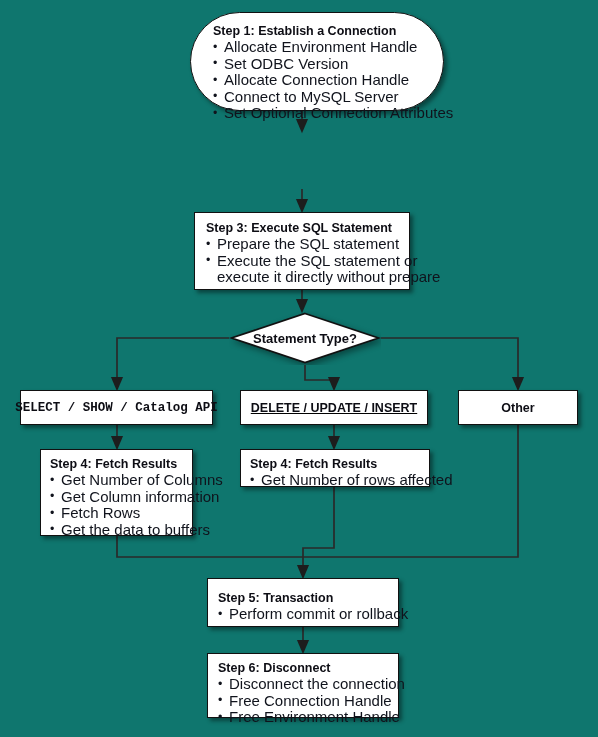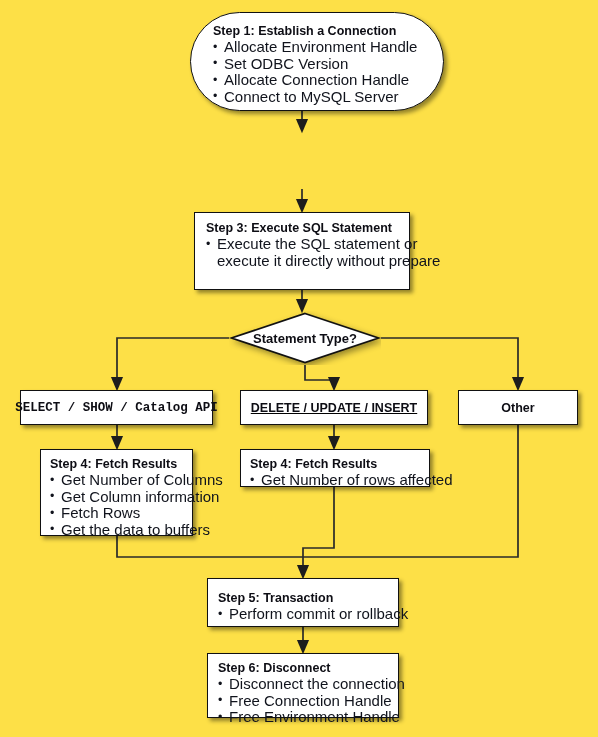--- a/index.html
+++ b/index.html
@@ -4,21 +4,21 @@
 <style>
   html, body {
     margin: 0;
     padding: 0;
     background: #ffffff;
   }
   #canvas {
     position: relative;
     width: 598px;
     height: 737px;
-    background: #fde047;
+    background: #0f766e;
     font-family: "Liberation Sans", sans-serif;
     overflow: hidden;
   }
   #connectors {
     position: absolute;
     left: 0;
     top: 0;
     width: 598px;
     height: 737px;
   }
@@ -225,27 +225,29 @@
     </g>
   </svg>
 
   <div class="node" id="step1">
     <div class="node-title">Step 1: Establish a Connection</div>
     <ul>
       <li>Allocate Environment Handle</li>
       <li>Set ODBC Version</li>
       <li>Allocate Connection Handle</li>
       <li>Connect to MySQL Server</li>
+      <li>Set Optional Connection Attributes</li>
     </ul>
   </div>
 
 
   <div class="node" id="step3">
     <div class="node-title">Step 3: Execute SQL Statement</div>
     <ul>
+      <li>Prepare the SQL statement</li>
       <li>
         <span>Execute the SQL statement or</span>
         <span class="cont">execute it directly without prepare</span>
       </li>
     </ul>
   </div>
 
   <div id="decision">
     <svg width="152" height="54" viewBox="0 0 152 54" xmlns="http://www.w3.org/2000/svg">
       <polygon points="76,2.5 149.5,27 76,51.5 2.5,27" fill="#ffffff" stroke="#111111" stroke-width="1.7" style="filter: drop-shadow(3px 3px 3px rgba(0,0,0,0.40));"></polygon>

